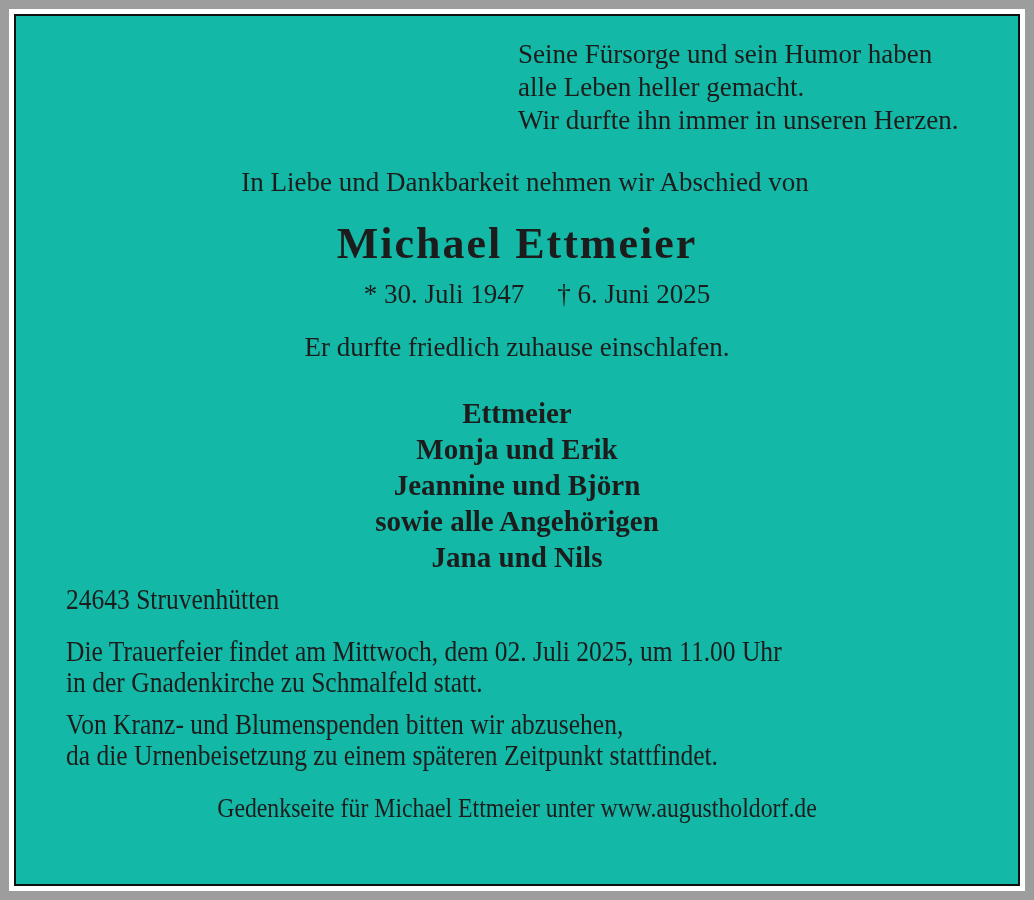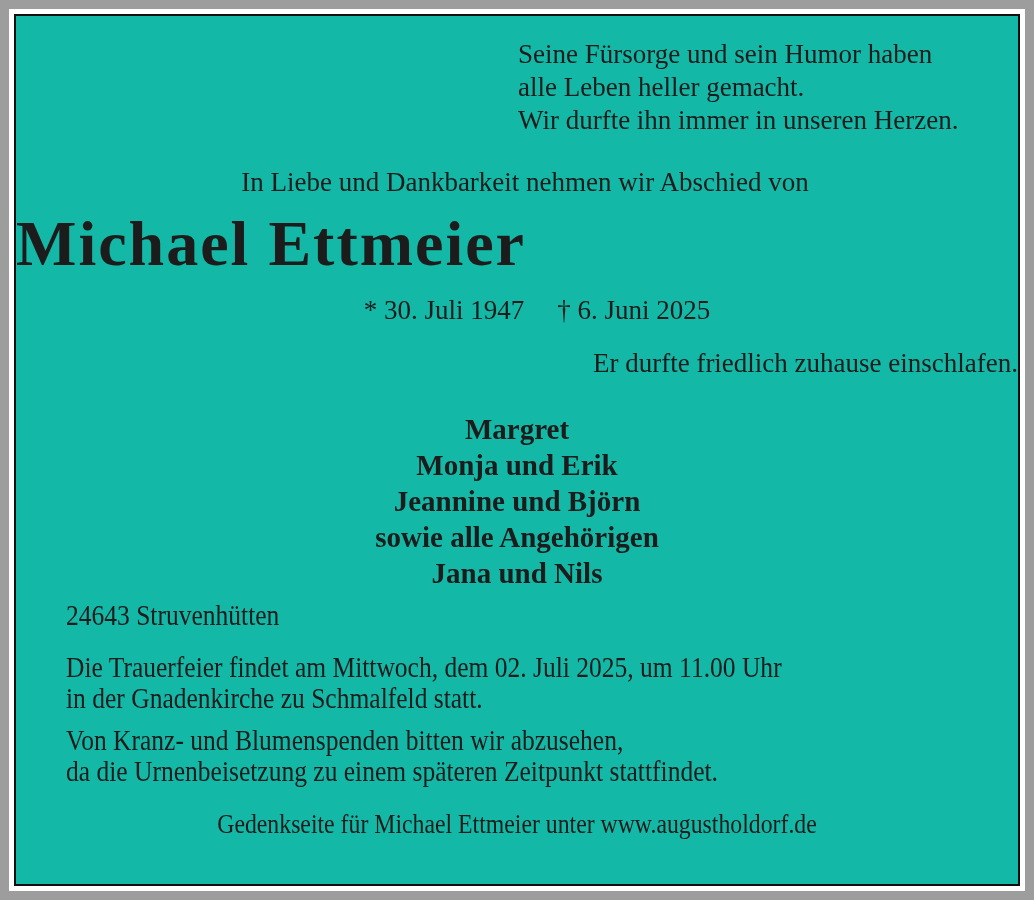--- a/index.html
+++ b/index.html
@@ -39,38 +39,39 @@
   }
   .intro {
     margin-top: 30px;
     text-align: center;
     font-size: 27px;
     line-height: 31px;
     padding-left: 16px;
   }
   .deceased-name {
     margin-top: 12px;
-    font-size: 64px;
+    text-align: center;
+    font-size: 44px;
     line-height: 68px;
     font-weight: bold;
     letter-spacing: 2px;
   }
   .dates {
-    margin-top: 17px;
+    margin-top: 1px;
     text-align: center;
     font-size: 27px;
     line-height: 31px;
     padding-left: 40px;
   }
   .dates .death {
     margin-left: 26px;
   }
   .passing {
     margin-top: 22px;
-    text-align: right;
+    text-align: center;
     font-size: 27px;
     line-height: 31px;
   }
   .mourners {
     margin-top: 32px;
     text-align: center;
     font-size: 29px;
     line-height: 36px;
     font-weight: bold;
   }
@@ -116,21 +117,21 @@
     <div class="deceased-name">Michael Ettmeier</div>
 
     <div class="dates">
       <span class="birth">* 30. Juli 1947</span>
       <span class="death">† 6. Juni 2025</span>
     </div>
 
     <div class="passing">Er durfte friedlich zuhause einschlafen.</div>
 
     <div class="mourners">
-      <div>Margret</div>
+      <div>Ettmeier</div>
       <div>Monja und Erik</div>
       <div>Jeannine und Björn</div>
       <div>sowie alle Angehörigen</div>
       <div>Jana und Nils</div>
     </div>
 
     <div class="narrow location">24643 Struvenhütten</div>
 
     <div class="narrow service">
       <div>Die Trauerfeier findet am Mittwoch, dem 02. Juli 2025, um 11.00 Uhr</div>

